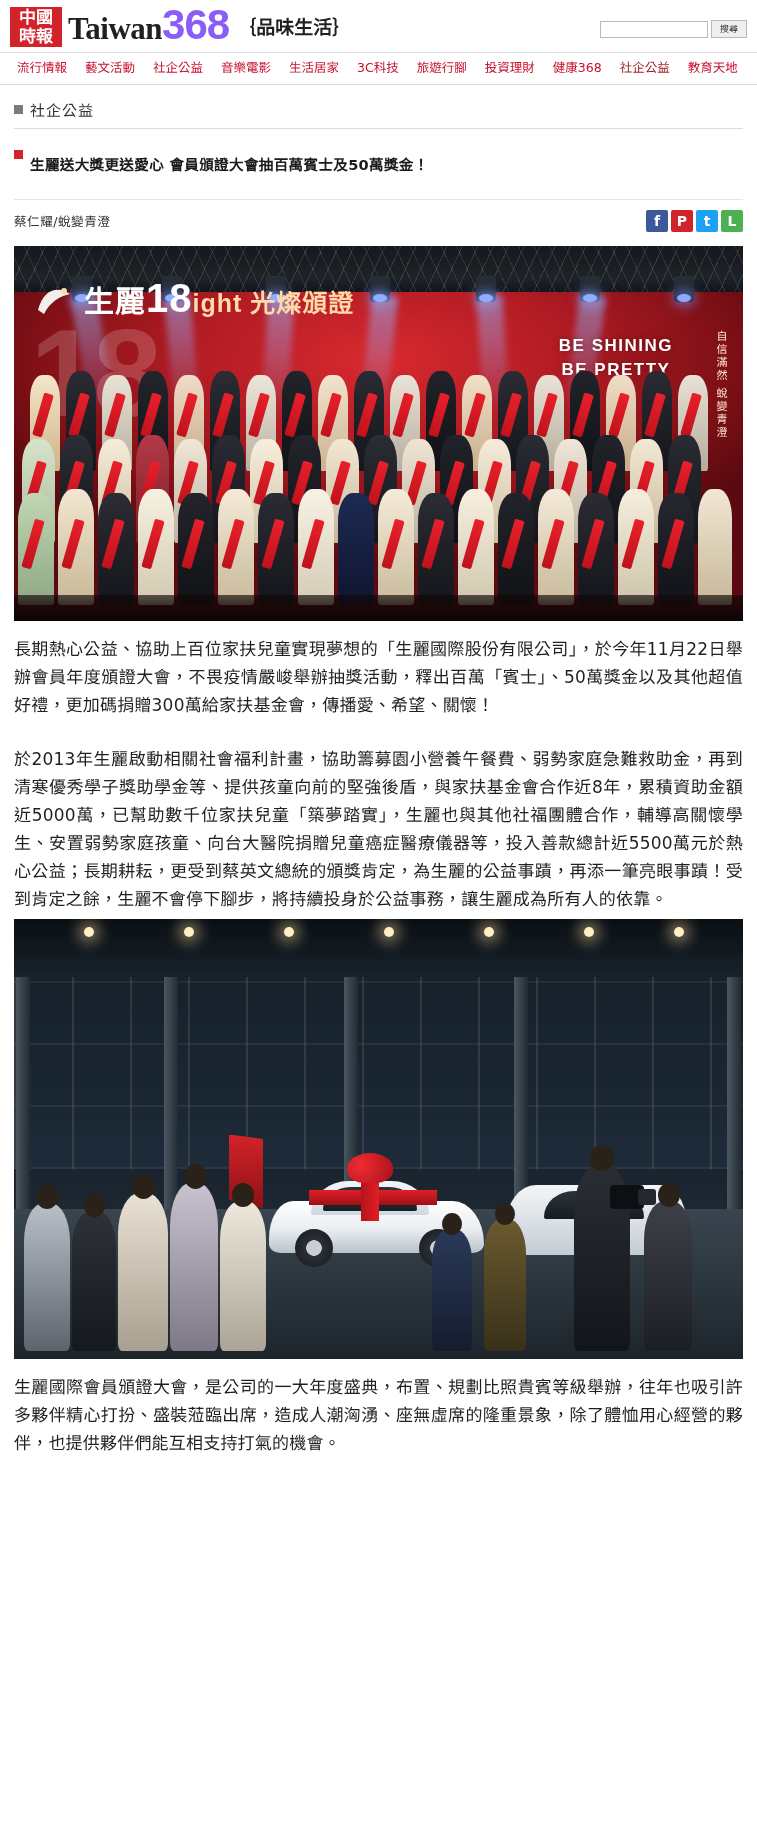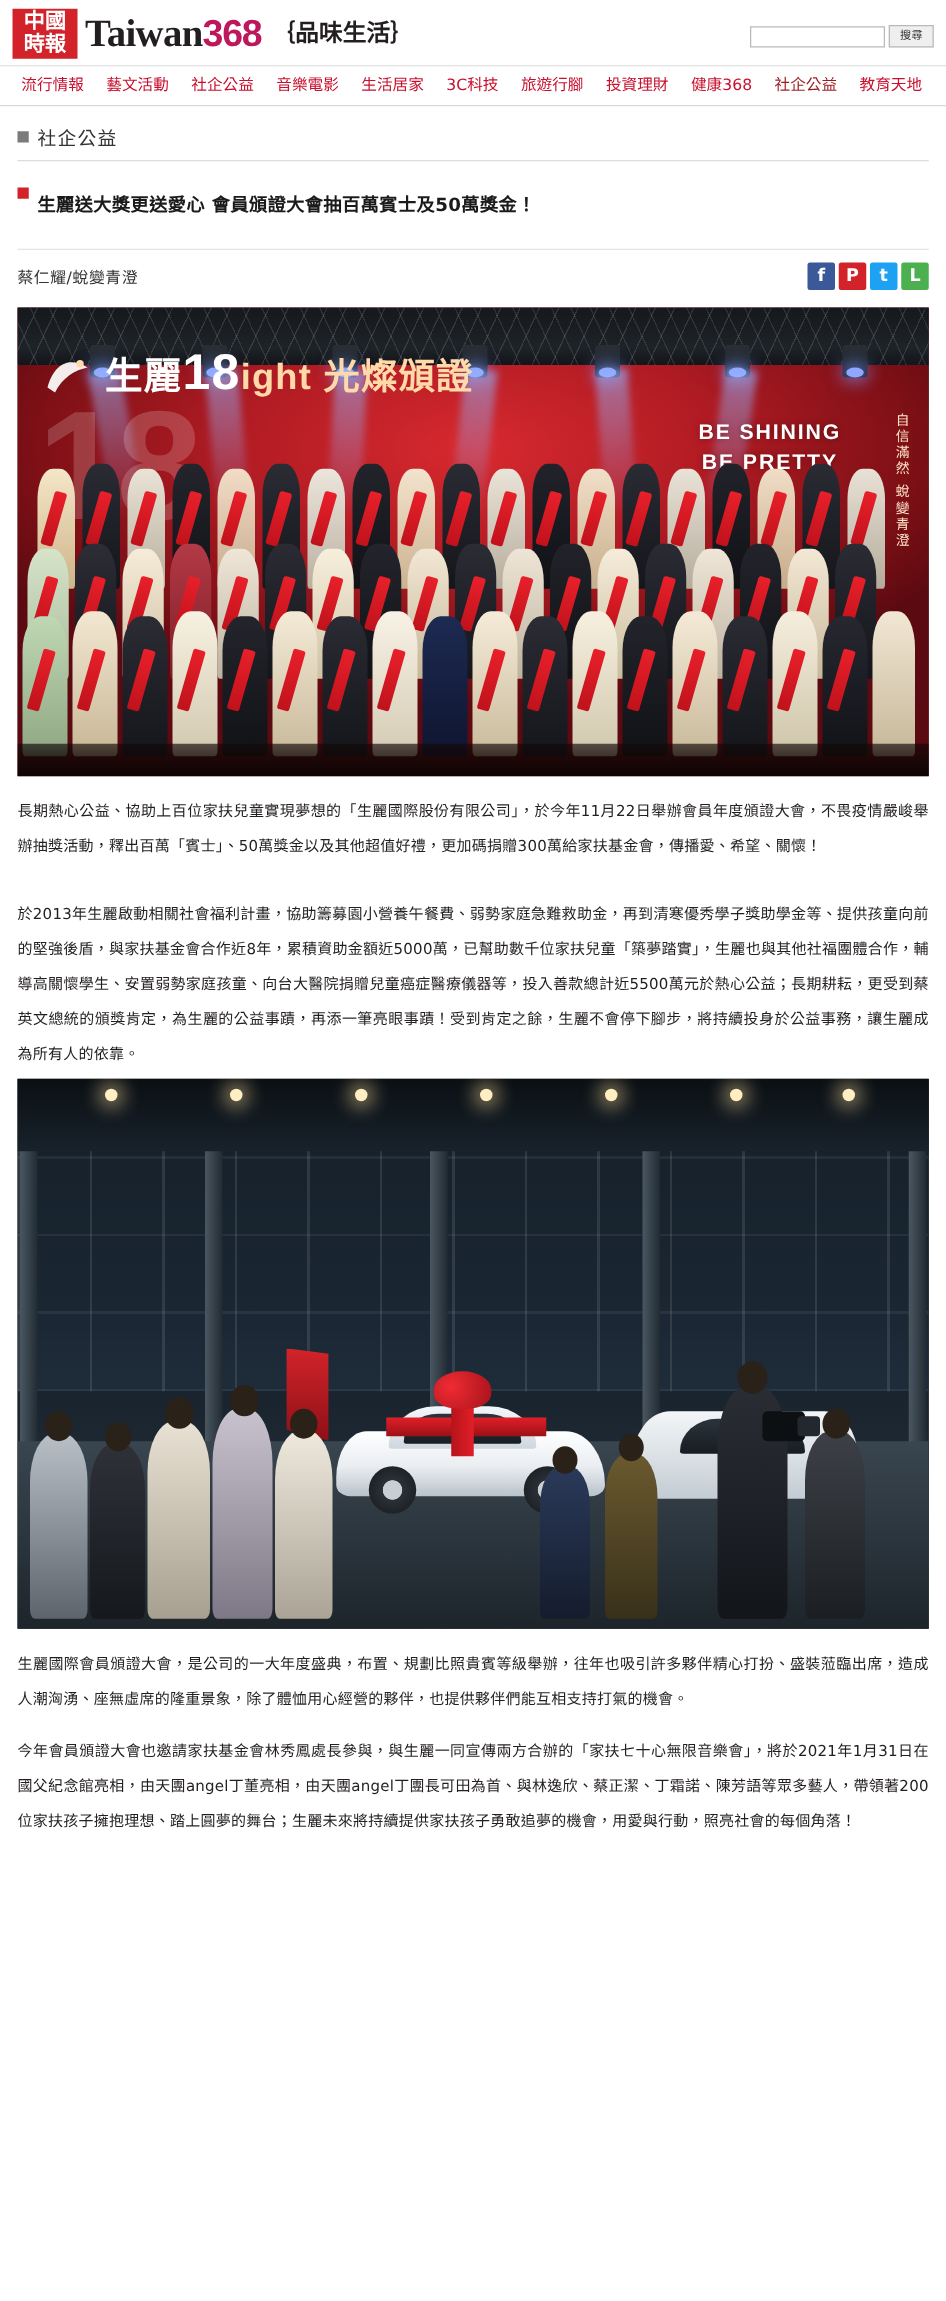--- a/index.html
+++ b/index.html
@@ -44,23 +44,23 @@
     margin-left: 6px;
     font-family: "Liberation Serif", serif;
     font-size: 31px;
     font-weight: bold;
     color: #231f20;
     letter-spacing: -0.5px;
     line-height: 32px;
   }
   .logo-368 {
     font-family: "Liberation Sans", sans-serif;
-    font-size: 30px;
+    font-size: 42px;
     font-weight: bold;
-    color: #be185d;
+    color: #8b5cf6;
     line-height: 32px;
     letter-spacing: -1px;
     margin-top: 32px;
   }
   .logo-slogan {
     margin-left: 8px;
     font-family: "DejaVu Sans", sans-serif;
     font-size: 19px;
     font-weight: bold;
     color: #231f20;
@@ -198,21 +198,21 @@
     margin: 6px 14px 0 14px;
     position: relative;
     overflow: hidden;
   }
   .fig1 { height: 375px; background: #3a0c10; }
   .fig2 { height: 440px; background: #0d1116; }
 
   .paragraphs { padding: 0 14px; }
   p.body {
     font-family: "DejaVu Sans", sans-serif;
-    font-size: 12px;
+    font-size: 17px;
     line-height: 28px;
     color: #231f20;
     margin: 14px 0 0 0;
     text-align: justify;
     letter-spacing: 0.2px;
   }
   .gap { height: 12px; }
 
   
   .stage-bg {
@@ -247,21 +247,21 @@
     filter: blur(3px);
     transform-origin: top center;
   }
   .big18 {
     position:absolute; left: 26px; top: 36px;
     font-family:"Liberation Sans", sans-serif;
     font-weight:bold; font-size: 30px; color:#ffffff;
     letter-spacing: 1px;
   }
   .big18 .n { font-size: 40px; color:#fff; }
-  .big18 .w { color:#ffd9a8; font-size: 29px; }
+  .big18 .w { color:#ffd9a8; font-size: 25px; }
   .brand-mark {
     position:absolute; left: 18px; top: 34px;
     width: 44px; height: 44px;
   }
   .huge10 {
     position:absolute; left: 16px; top: 72px;
     font-family:"Liberation Sans", sans-serif;
     font-weight: bold;
     font-size: 124px;
     line-height: 110px;
@@ -682,17 +682,16 @@
                 background:#0d1013; border-radius:4px;"></div>
     <div style="position:absolute; left:624px; bottom:154px; width:18px; height:16px;
                 background:#23282e; border-radius:3px;"></div>
 
     <div class="guest" style="left:630px; width:48px; height:150px; background:linear-gradient(180deg,#3d4147,#1b1e22);"></div>
     <div class="head" style="left:644px; bottom:152px; width:22px; height:24px;"></div>
   </div>
 
   <div class="paragraphs">
     <p class="body">生麗國際會員頒證大會，是公司的一大年度盛典，布置、規劃比照貴賓等級舉辦，往年也吸引許多夥伴精心打扮、盛裝蒞臨出席，造成人潮洶湧、座無虛席的隆重景象，除了體恤用心經營的夥伴，也提供夥伴們能互相支持打氣的機會。</p>
-    <p class="body">今年會員頒證大會也邀請家扶基金會林秀鳳處長參與，與生麗一同宣傳兩方合辦的「家扶七十心無限音樂會」，將於2021年1月31日在國父紀念館亮相，由天團angel丁董亮相，由天團angel丁團長可田為首、與林逸欣、蔡正潔、丁霜諾、陳芳語等眾多藝人，帶領著200位家扶孩子擁抱理想、踏上圓夢的舞台；生麗未來將持續提供家扶孩子勇敢追夢的機會，用愛與行動，照亮社會的每個角落！</p>
   </div>
 
   <div style="height:22px"></div>
 </div>
 
 </body></html>

